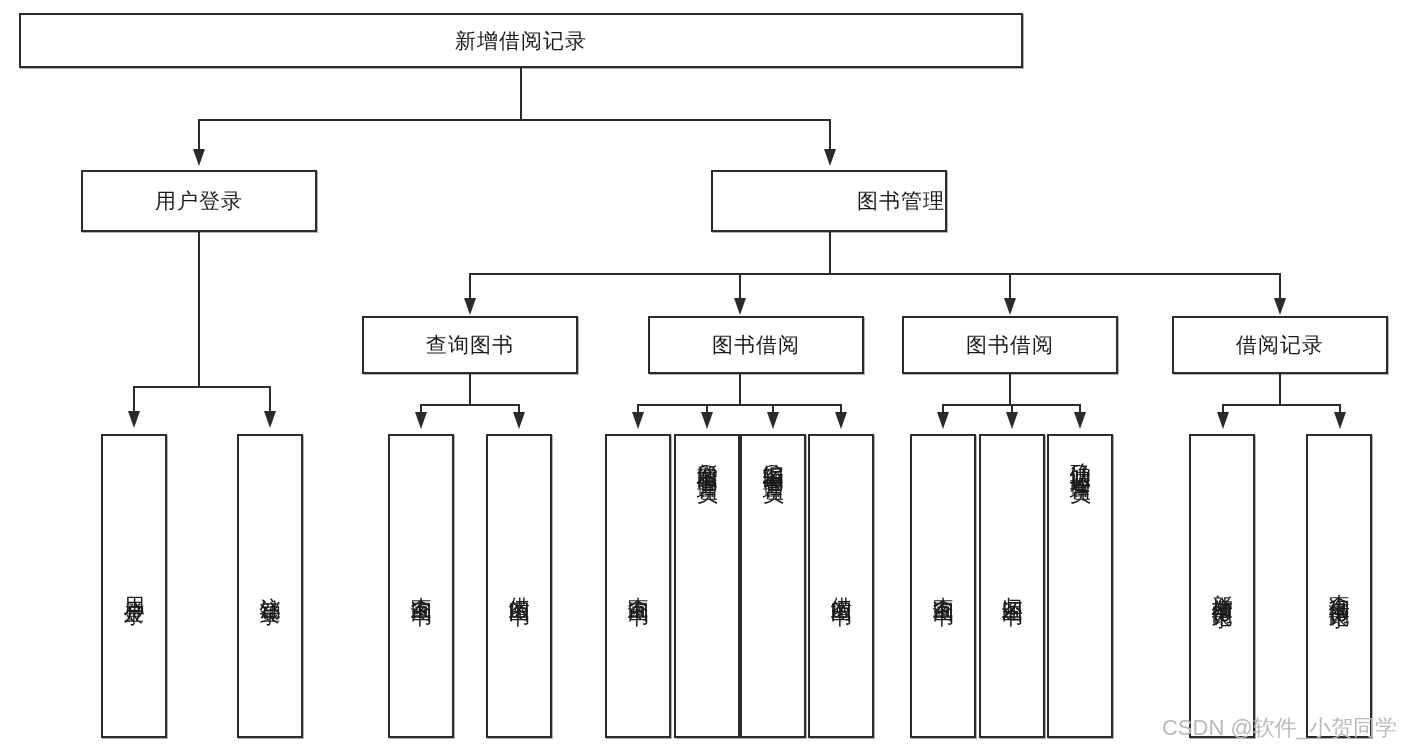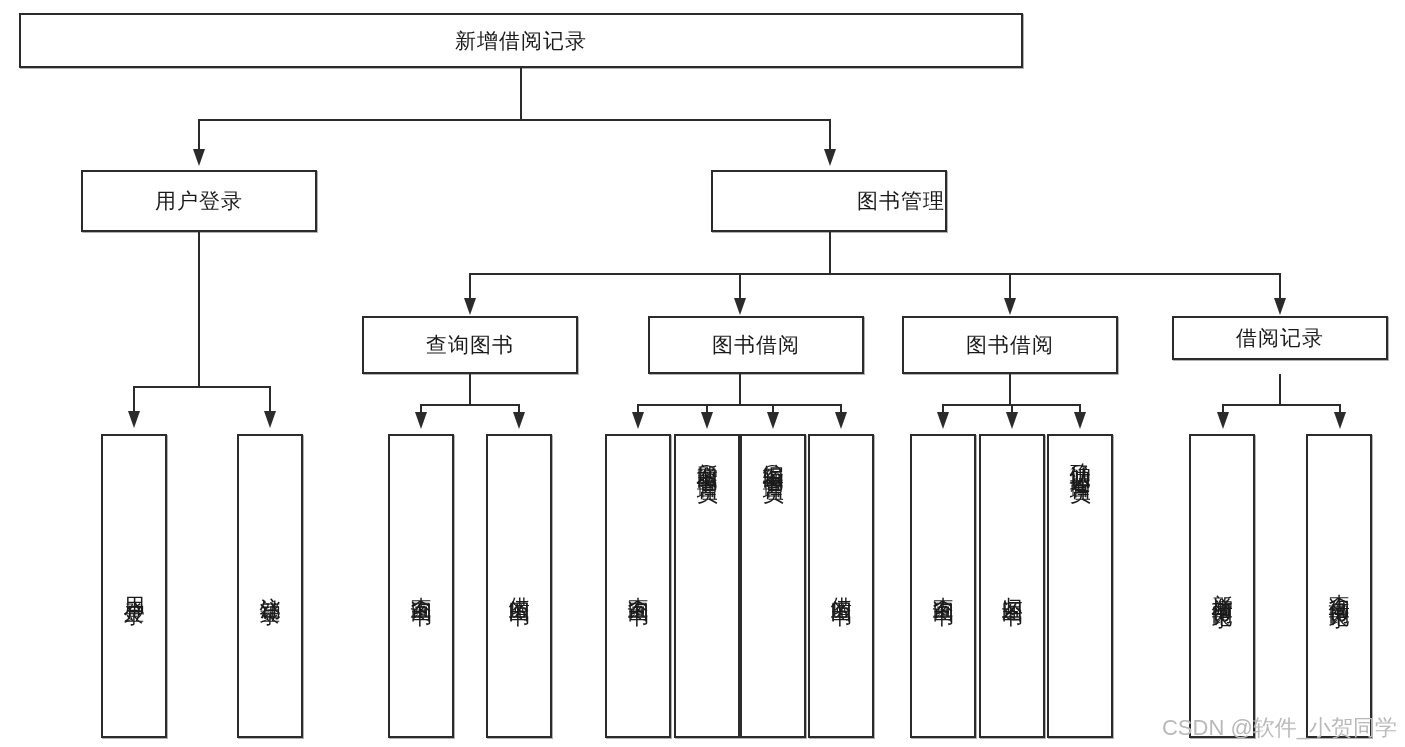--- a/index.html
+++ b/index.html
@@ -129,21 +129,21 @@
 
   <div class="node horiz" style="left:362px; top:316px; width:216px; height:58px;">
     <span class="node-label">查询图书</span>
   </div>
   <div class="node horiz" style="left:648px; top:316px; width:216px; height:58px;">
     <span class="node-label">图书借阅</span>
   </div>
   <div class="node horiz" style="left:902px; top:316px; width:216px; height:58px;">
     <span class="node-label">图书借阅</span>
   </div>
-  <div class="node horiz" style="left:1172px; top:316px; width:216px; height:44px;">
+  <div class="node horiz" style="left:1172px; top:316px; width:216px; height:58px;">
     <span class="node-label">借阅记录</span>
   </div>
 
   <div class="vline" style="left:469px; top:374px; width:2px; height:31px;"></div>
   <div class="hline" style="left:420px; top:404px; width:100px; height:2px;"></div>
   <div class="vline" style="left:420px; top:404px; width:2px; height:12px;"></div>
   <div class="arrow" style="left:415px; top:412px;"></div>
   <div class="vline" style="left:518px; top:404px; width:2px; height:12px;"></div>
   <div class="arrow" style="left:513px; top:412px;"></div>
 

